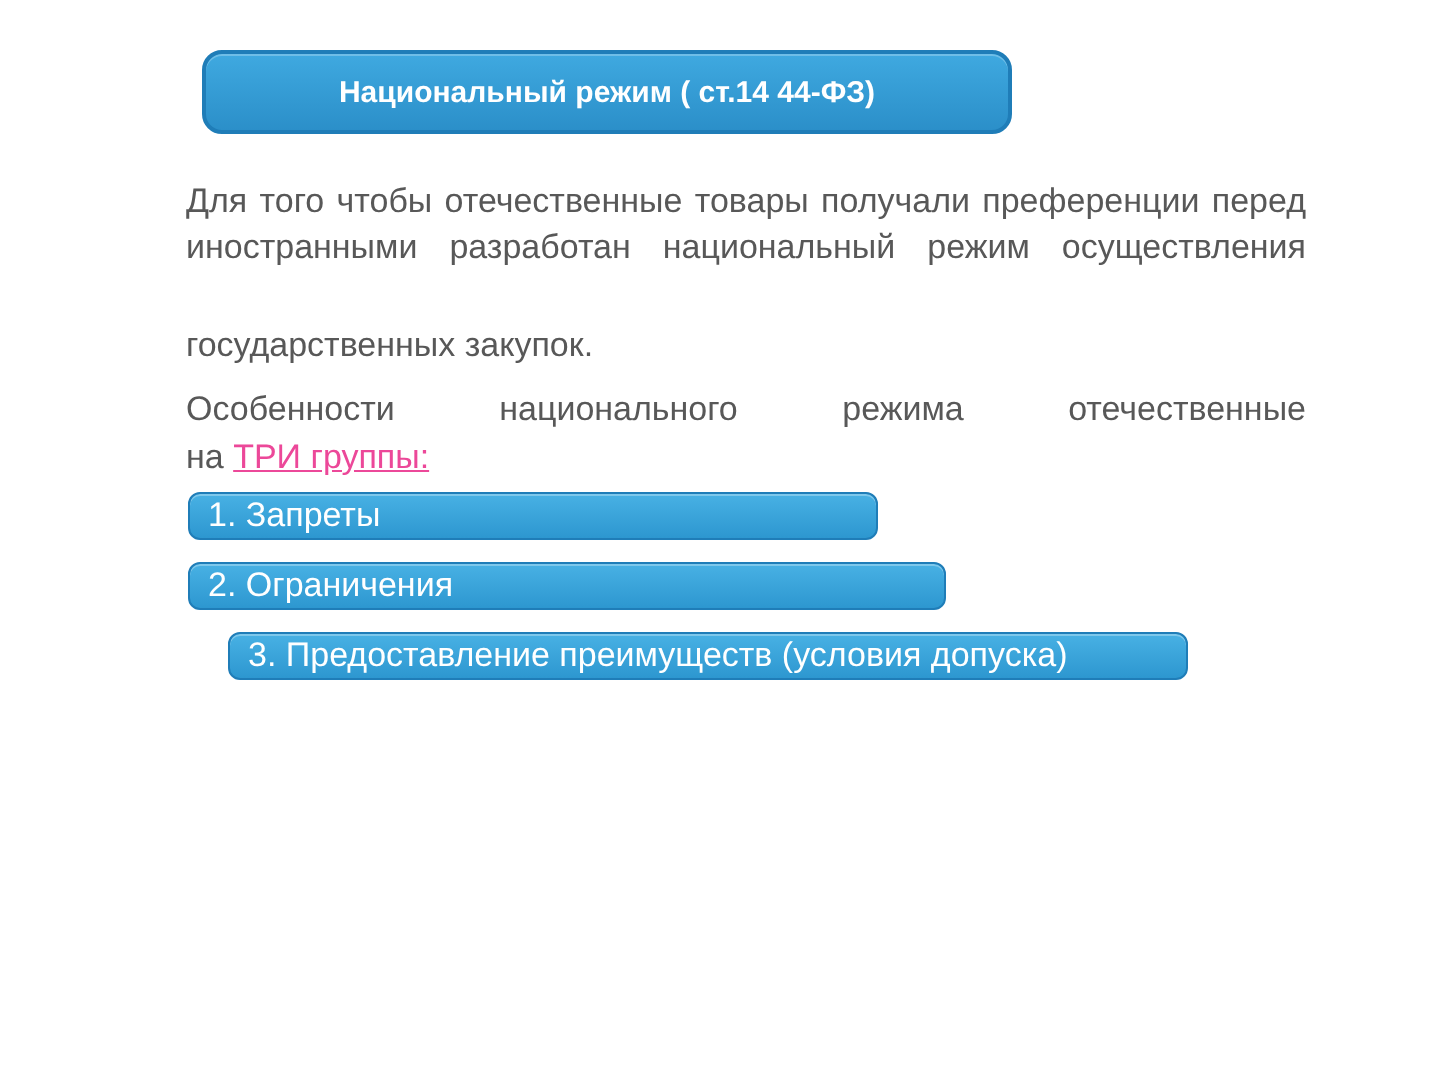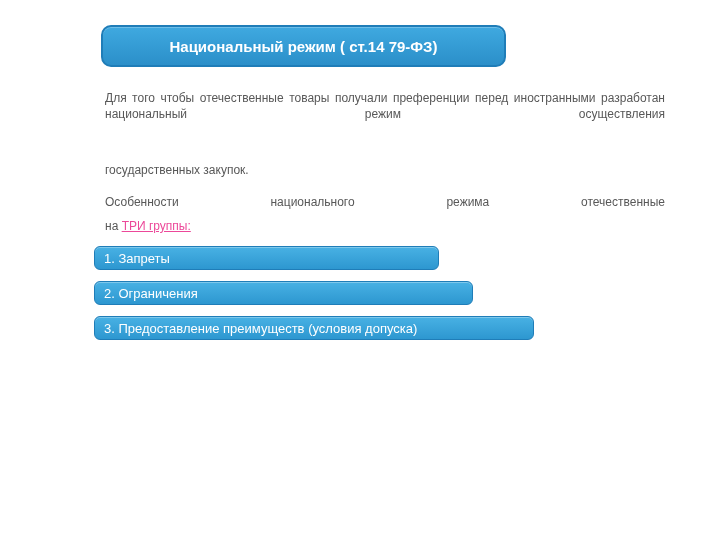--- a/index.html
+++ b/index.html
@@ -28,23 +28,22 @@
   .header-text {
     color: #ffffff;
     font-size: 15px;
     font-weight: 600;
   }
   .para {
     position: absolute;
     left: 93px;
     width: 560px;
     color: #585858;
-    font-size: 12px;
+    font-size: 17px;
     line-height: 1.35;
-    margin-left: 12px;
   }
   .para1 { top: 90px; text-align: justify; text-align-last: justify; }
   .para1-last { top: 162px; text-align: left; }
   .para2 { top: 194px; text-align: justify; text-align-last: justify; }
   .para2-last { top: 218px; text-align: left; }
   .underline-link {
     color: #ec4899;
     text-decoration: underline;
   }
   .pill {
@@ -54,31 +53,31 @@
     background: linear-gradient(to bottom, #48b1e4, #2d97d0);
     border: 1px solid #1f7db8;
     border-radius: 6px;
     display: flex;
     align-items: center;
     padding: 0 9px;
     box-shadow: inset 0 1px 0 rgba(255,255,255,0.3);
   }
   .pill-text {
     color: #ffffff;
-    font-size: 13px;
+    font-size: 17px;
   }
   .pill-1 { top: 246px; width: 345px; }
   .pill-2 { top: 281px; width: 379px; }
-  .pill-3 { top: 316px; width: 440px; }
+  .pill-3 { top: 316px; width: 480px; margin-left: 20px; }
 </style>
 </head>
 <body>
 
 <div class="header-box">
-  <span class="header-text">Национальный режим ( ст.14 79-ФЗ)</span>
+  <span class="header-text">Национальный режим ( ст.14 44-ФЗ)</span>
 </div>
 
 <div class="para para1">Для того чтобы отечественные товары получали преференции перед иностранными разработан национальный режим осуществления</div>
 <div class="para para1-last">государственных закупок.</div>
 
 <div class="para para2">Особенности национального режима отечественные</div>
 <div class="para para2-last">
   <span>на </span><span class="underline-link">ТРИ группы:</span>
 </div>
 

